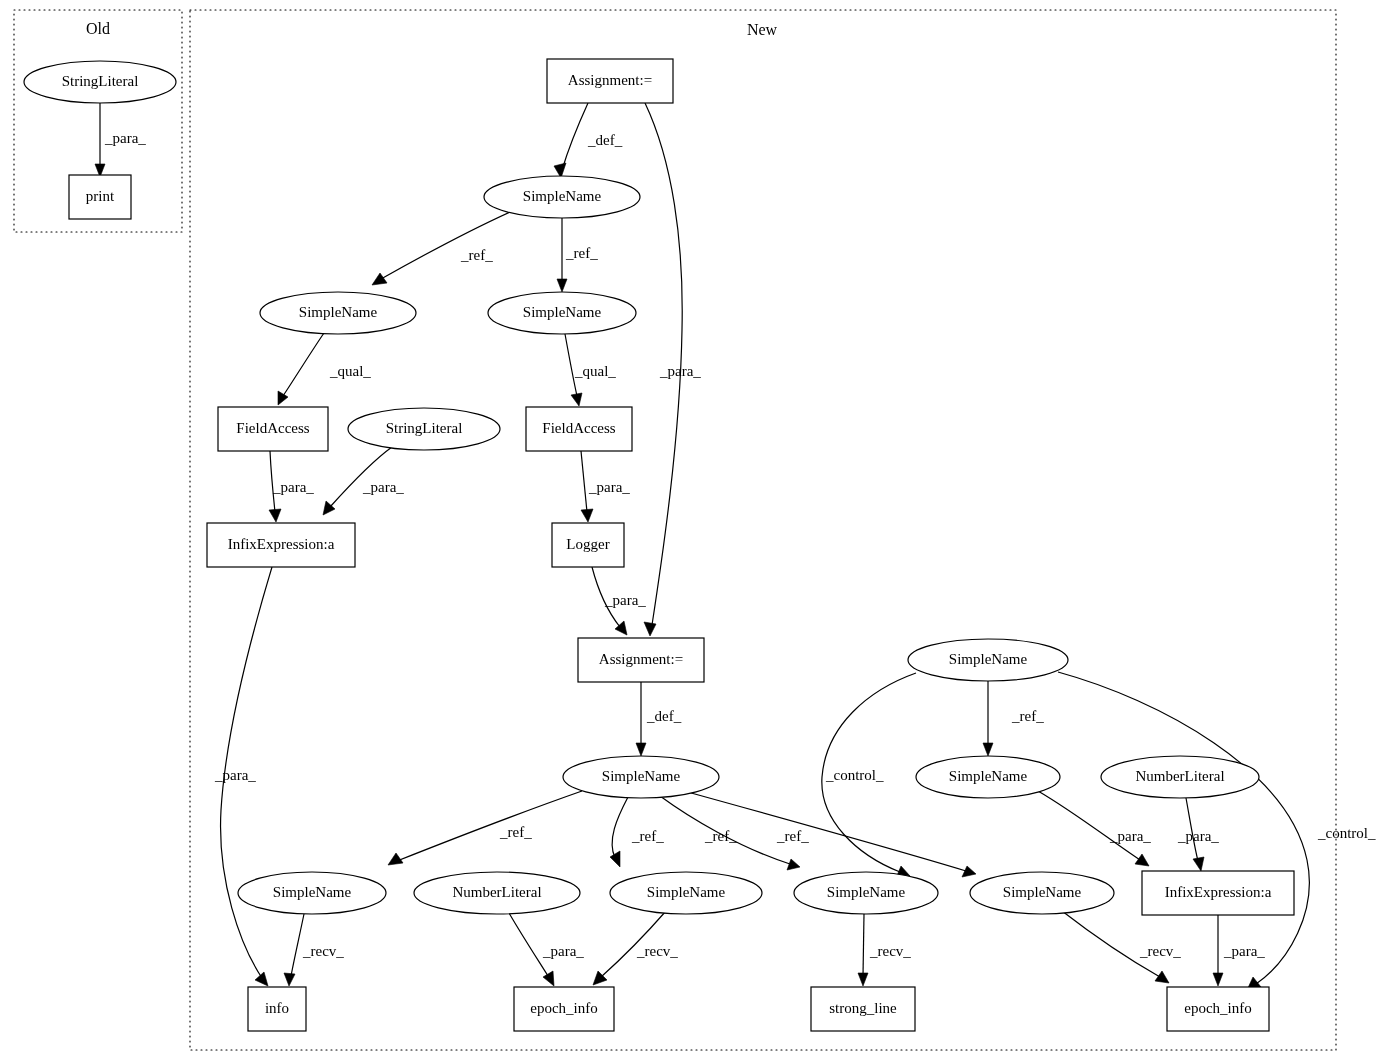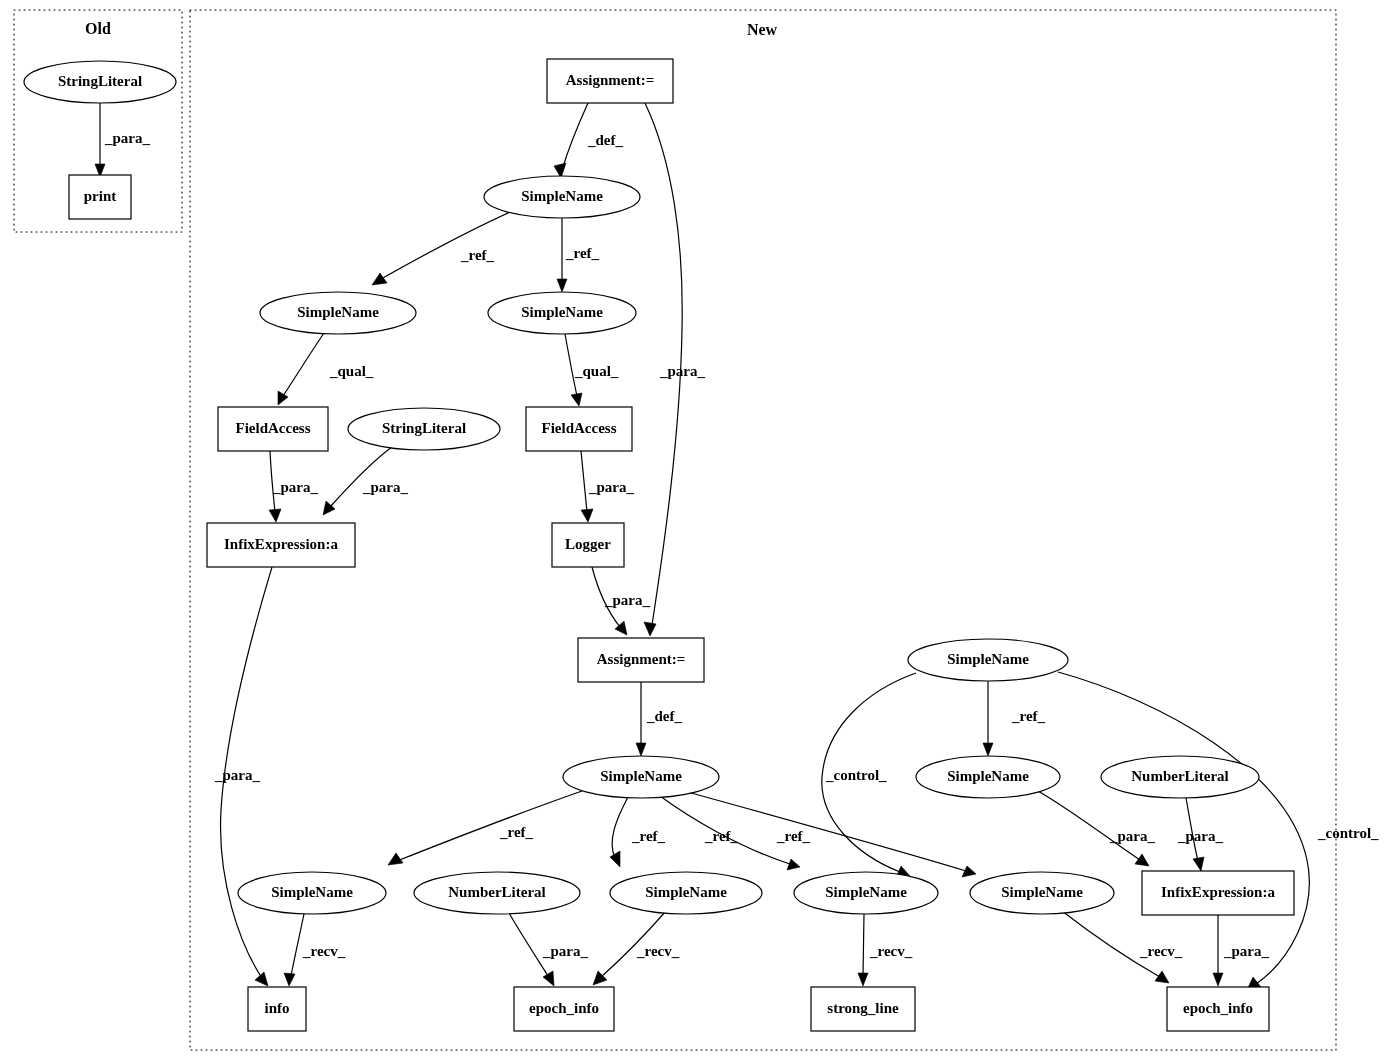--- a/index.html
+++ b/index.html
@@ -6,21 +6,20 @@
     margin: 0;
     padding: 0;
     background: #ffffff;
   }
   #canvas-wrap {
     position: relative;
     width: 1392px;
     height: 1060px;
     background: #ffffff;
     font-family: "Liberation Serif", "DejaVu Serif", serif;
-    font-weight: bold;
   }
   svg#graph {
     display: block;
     width: 1392px;
     height: 1060px;
   }
   .cluster-box {
     fill: none;
     stroke: #000000;
     stroke-width: 1.1;

